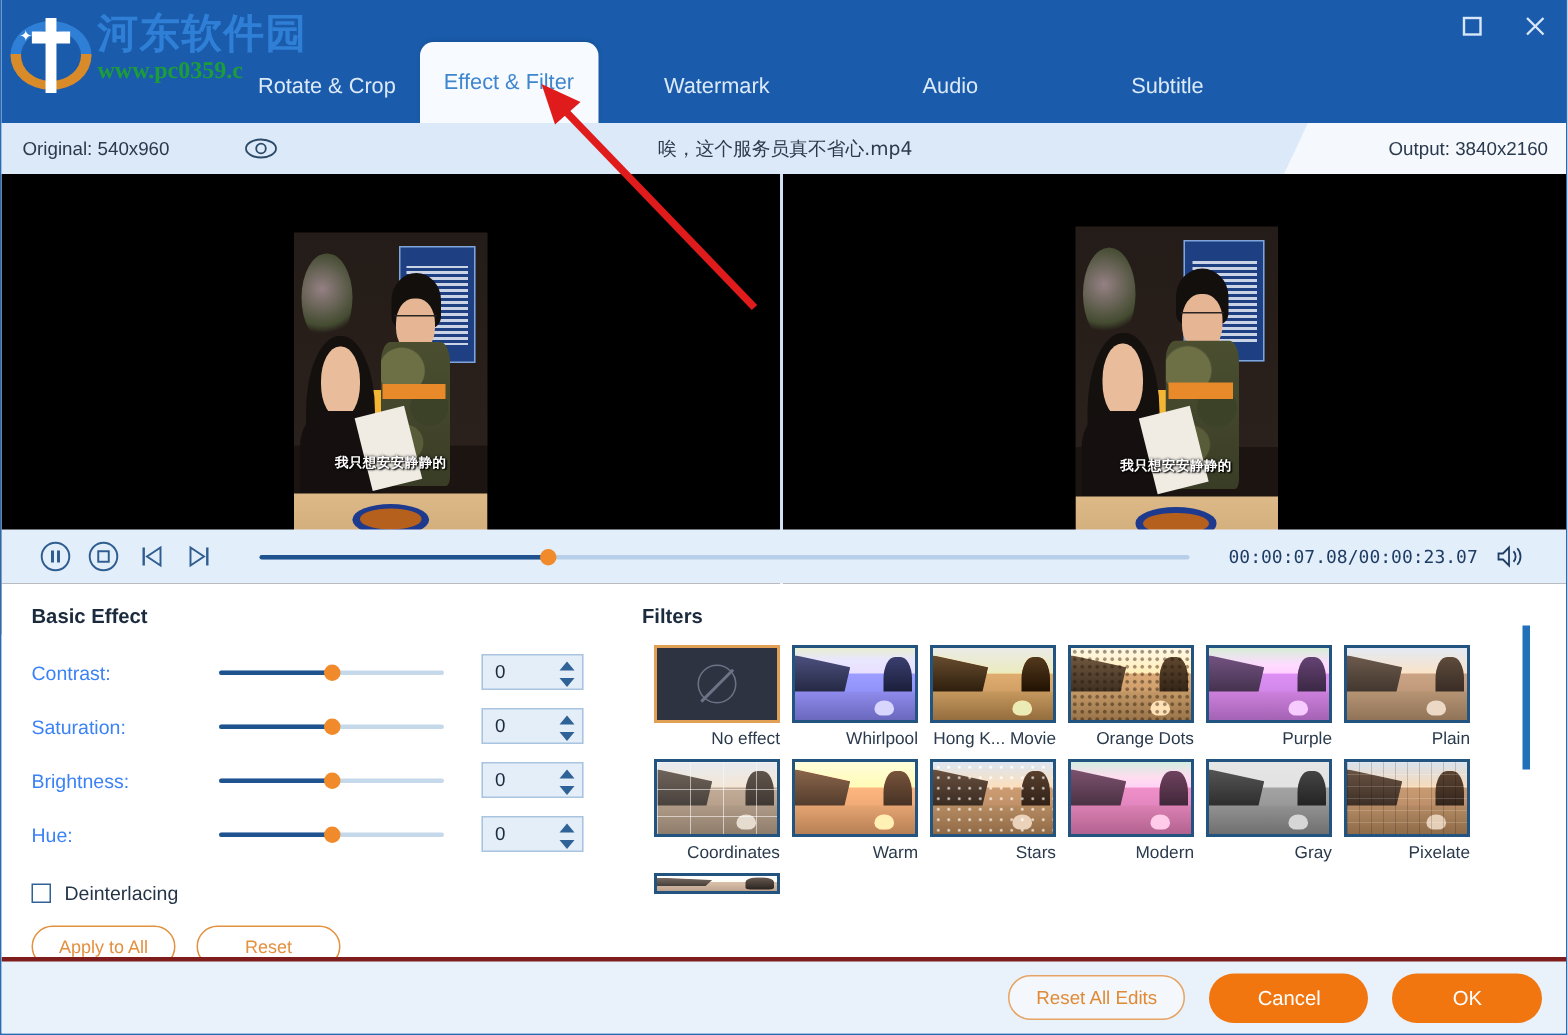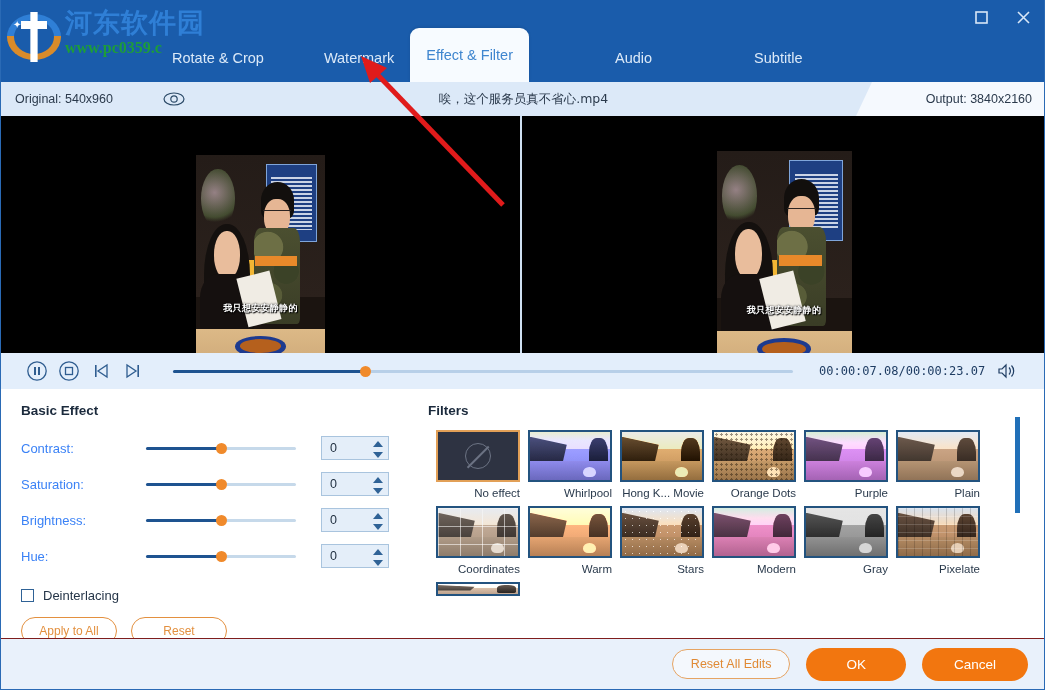--- a/index.html
+++ b/index.html
@@ -507,21 +507,21 @@
     background: #2170b8;
   }
 
   
   .footer {
     position: absolute; left: 0; bottom: 0;
     width: 1045px; height: 51px;
     background: #e9f1fb;
     display: flex; align-items: center; justify-content: flex-end;
     padding-right: 18px; gap: 16px;
-    border-top: 1px solid #7f1d1d;
+    border-top: 3px solid #7f1d1d;
   }
   .f-outline {
     border: 1px solid #e6a463;
     color: #e08a35;
     background: #f4f8fd;
     border-radius: 16px;
     padding: 7px 18px;
     font-size: 12.5px;
   }
   .f-solid {
@@ -563,25 +563,25 @@
         <svg width="17" height="17" viewBox="0 0 17 17">
             <path d="M3 3 L14 14 M14 3 L3 14" stroke="#d8e7f7" stroke-width="1.6" fill="none"></path>
           </svg>
       </div>
     </div>
 
     <div class="tabs">
       <div class="tab">
           <span>Rotate &amp; Crop</span>
         </div>
+      <div class="tab active">
+          <span>Effect &amp; Filter</span>
+        </div>
       <div class="tab" style="margin-left:28px;">
           <span>Watermark</span>
-        </div>
-      <div class="tab active">
-          <span>Effect &amp; Filter</span>
         </div>
       <div class="tab" style="margin-left:70px;">
           <span>Audio</span>
         </div>
       <div class="tab" style="margin-left:70px;align-items:center;">
           <span>Subtitle</span>
         </div>
     </div>
   </div>
 
@@ -934,16 +934,16 @@
           </div>
         </div>
       <div class="fscroll">
         <div class="thumb"></div>
       </div>
     </div>
   </div>
 
   <div class="footer">
     <div class="f-outline">Reset All Edits</div>
+    <div class="f-solid cancel">Cancel</div>
     <div class="f-solid">OK</div>
-    <div class="f-solid cancel">Cancel</div>
   </div>
 </div>
 
 </body></html>

